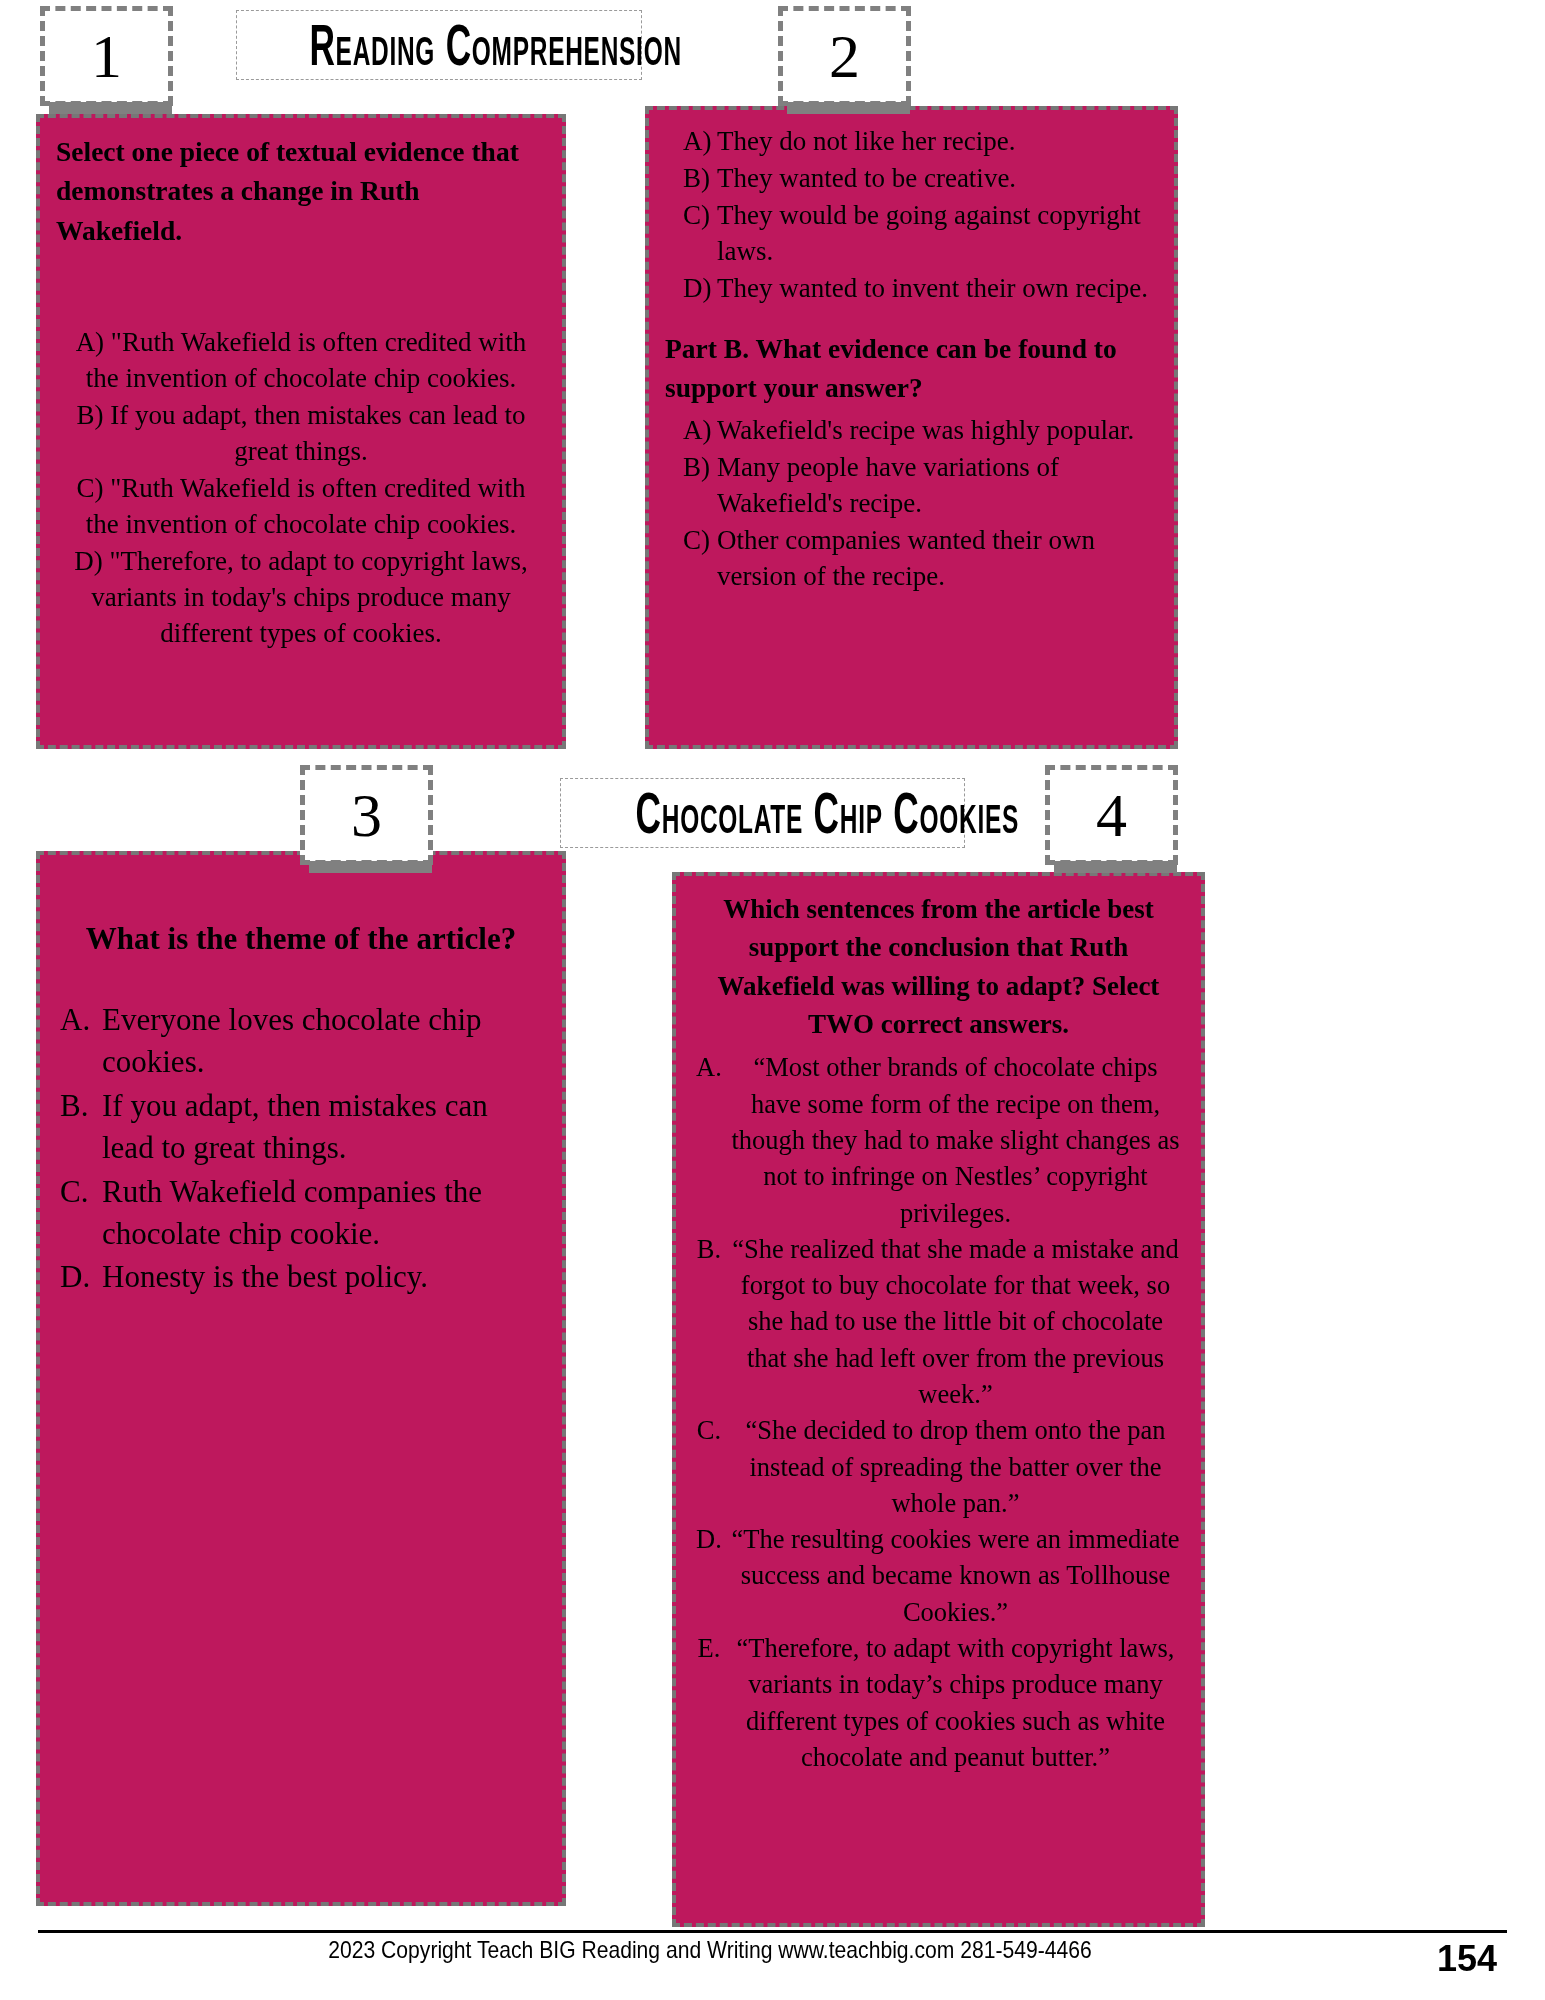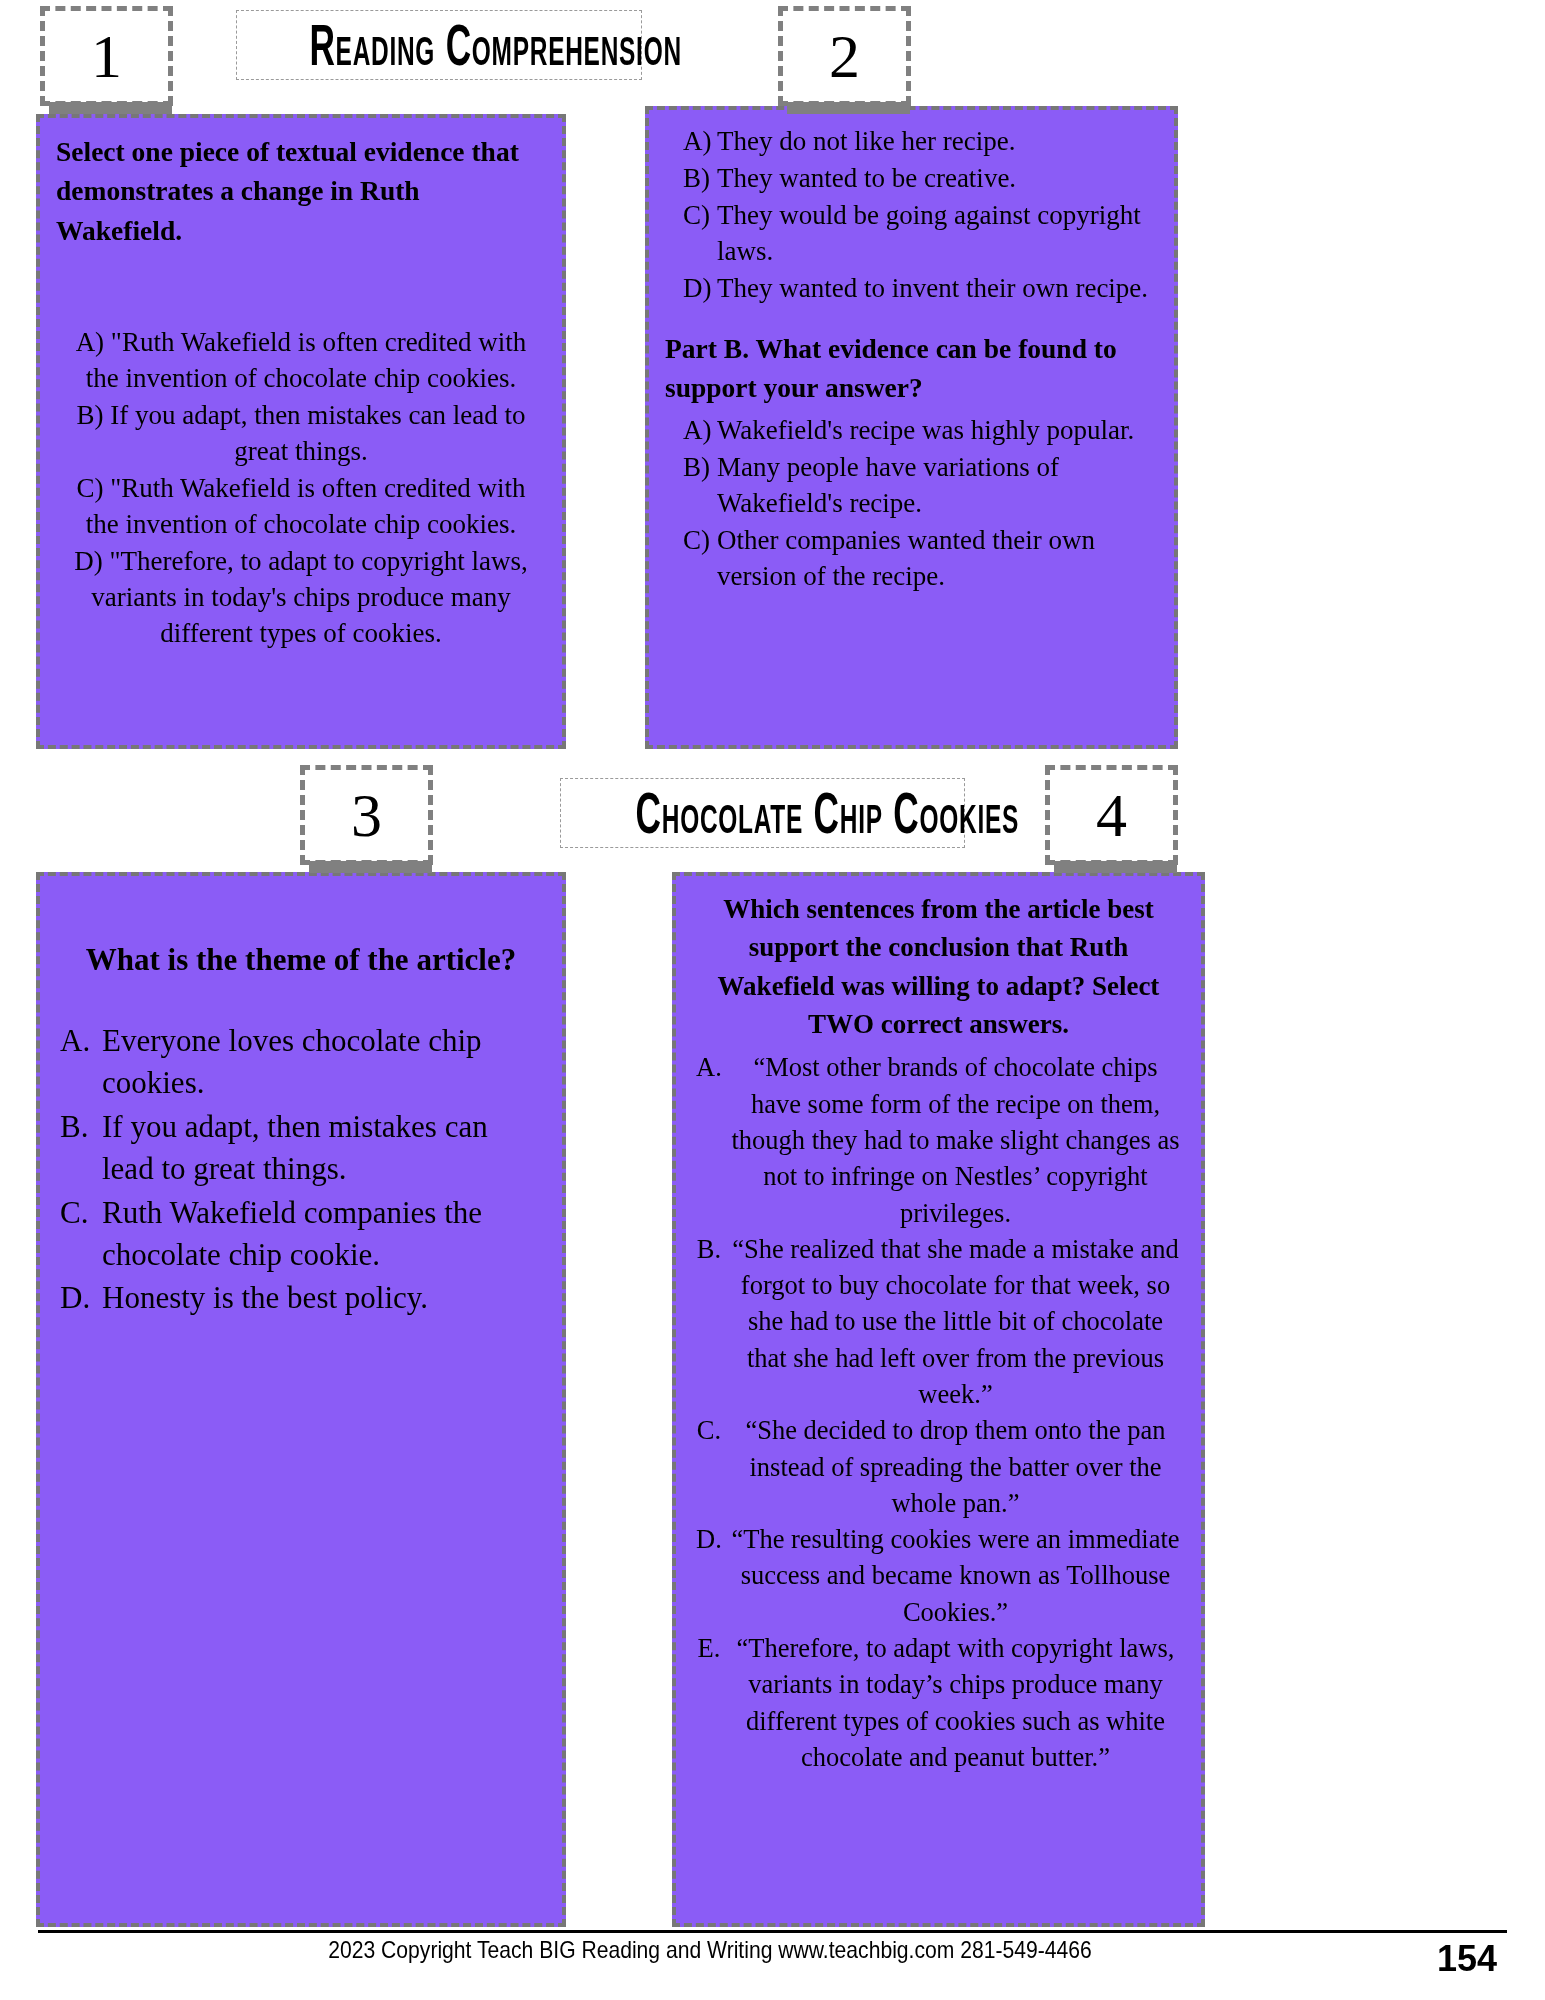--- a/index.html
+++ b/index.html
@@ -68,21 +68,21 @@
     transform: scaleX(0.72) scaleY(1.18);
     transform-origin: center center;
     white-space: nowrap;
     line-height: 1;
   }
 
   
   .qbox {
     position: absolute;
     border: 4px dashed #777777;
-    background: #8b5cf6;
+    background: #be185d;
     box-sizing: border-box;
     padding: 14px 16px 10px 16px;
     overflow: hidden;
     z-index: 2;
   }
 
   .stem {
     font-weight: 700;
     font-size: 27.5px;
     line-height: 1.43;
@@ -252,21 +252,21 @@
 
   <div class="banner" style="left:560px; top:778px; width:405px; height:70px;">
     <span class="banner-text">Chocolate Chip Cookies</span>
   </div>
 
   <div class="num-chip" style="left:1045px; top:765px; width:133px; height:100px;">
     <span class="shadow"></span>
     <span>4</span>
   </div>
 
-  <div class="qbox" style="left:36px; top:872px; width:530px; height:1055px;font-family:Liberation Serif, serif;">
+  <div class="qbox" style="left:36px; top:851px; width:530px; height:1055px;font-family:Liberation Serif, serif;">
     <p class="stem centered q3-stem">What is the theme of the article?</p>
     <ul class="opt-list q3-opts">
       <li class="opt">
         <span class="lbl">A.</span>
         <span class="txt">Everyone loves chocolate chip cookies.</span>
       </li>
       <li class="opt">
         <span class="lbl">B.</span>
         <span class="txt">If you adapt, then mistakes can lead to great things.</span>
       </li>

